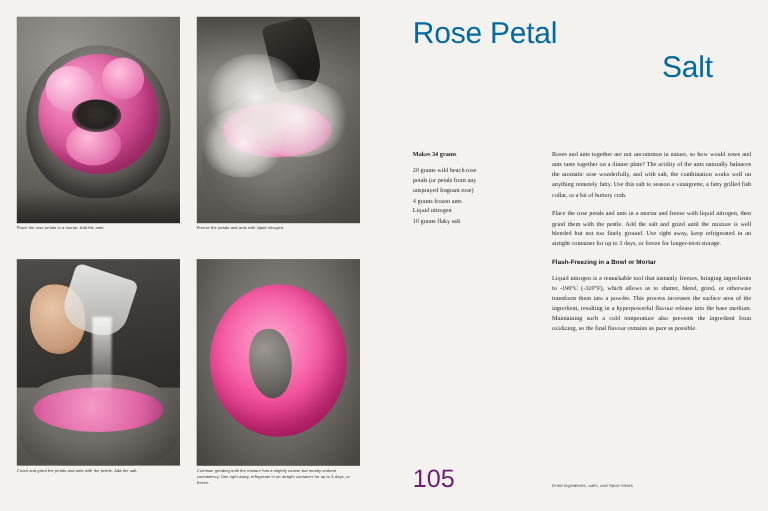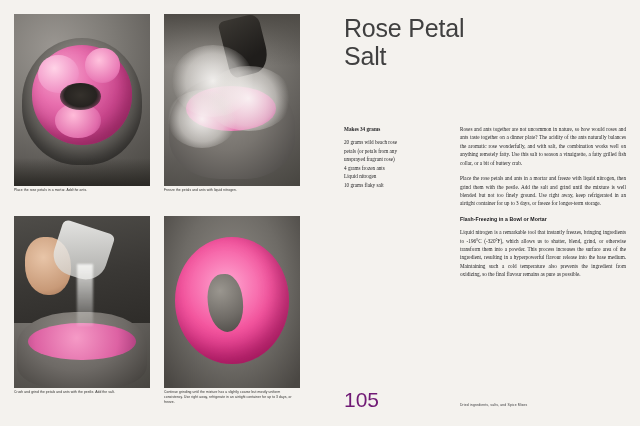--- a/index.html
+++ b/index.html
@@ -180,24 +180,24 @@
   .right { position: absolute; left: 330px; top: 0; width: 310px; height: 426px; }
 
   .title {
     position: absolute;
     left: 14px; top: 14px;
     width: 250px;
     font-family: "Liberation Sans", sans-serif;
     font-weight: 400;
     font-size: 25px;
     line-height: 1.12;
-    color: #404040;
+    color: #0369a1;
     letter-spacing: -.2px;
   }
-  .title .line2 { display: block; text-align: left; }
+  .title .line2 { display: block; text-align: right; }
 
   .col-left {
     position: absolute;
     left: 14px; top: 125px;
     width: 100px;
     font-family: "Liberation Serif", serif;
     font-size: 5.2px;
     line-height: 1.62;
     color: #1e1e20;
   }

